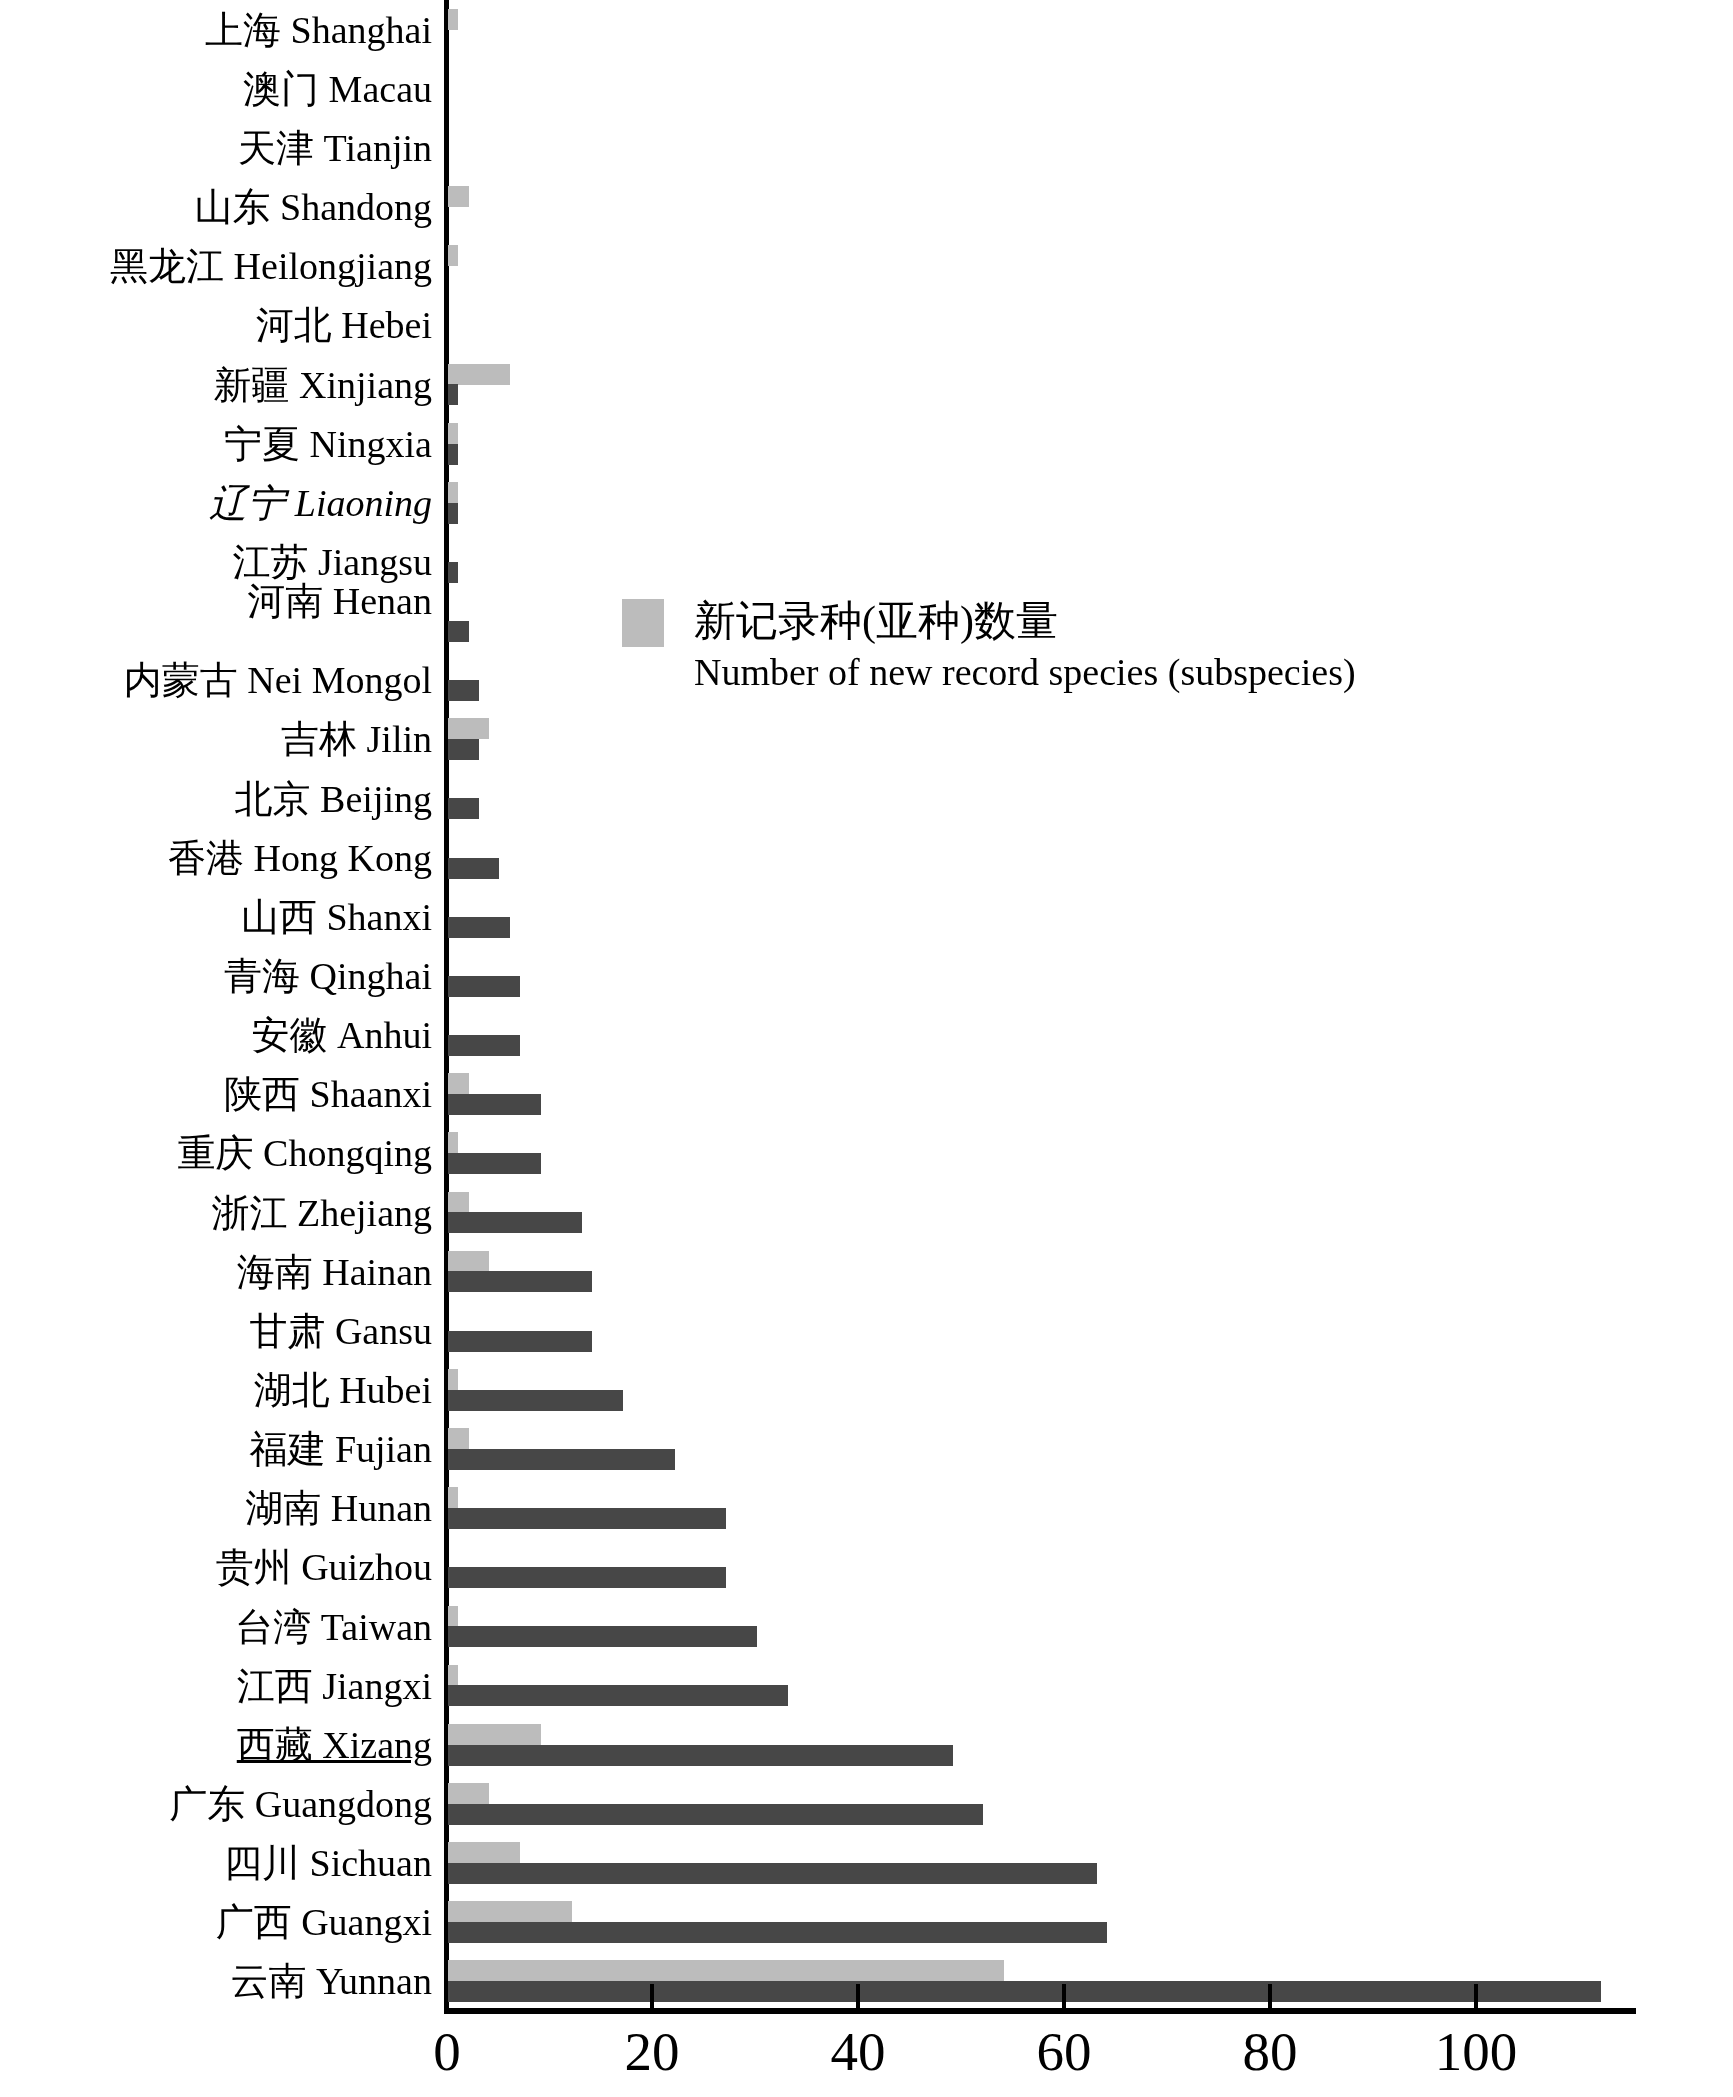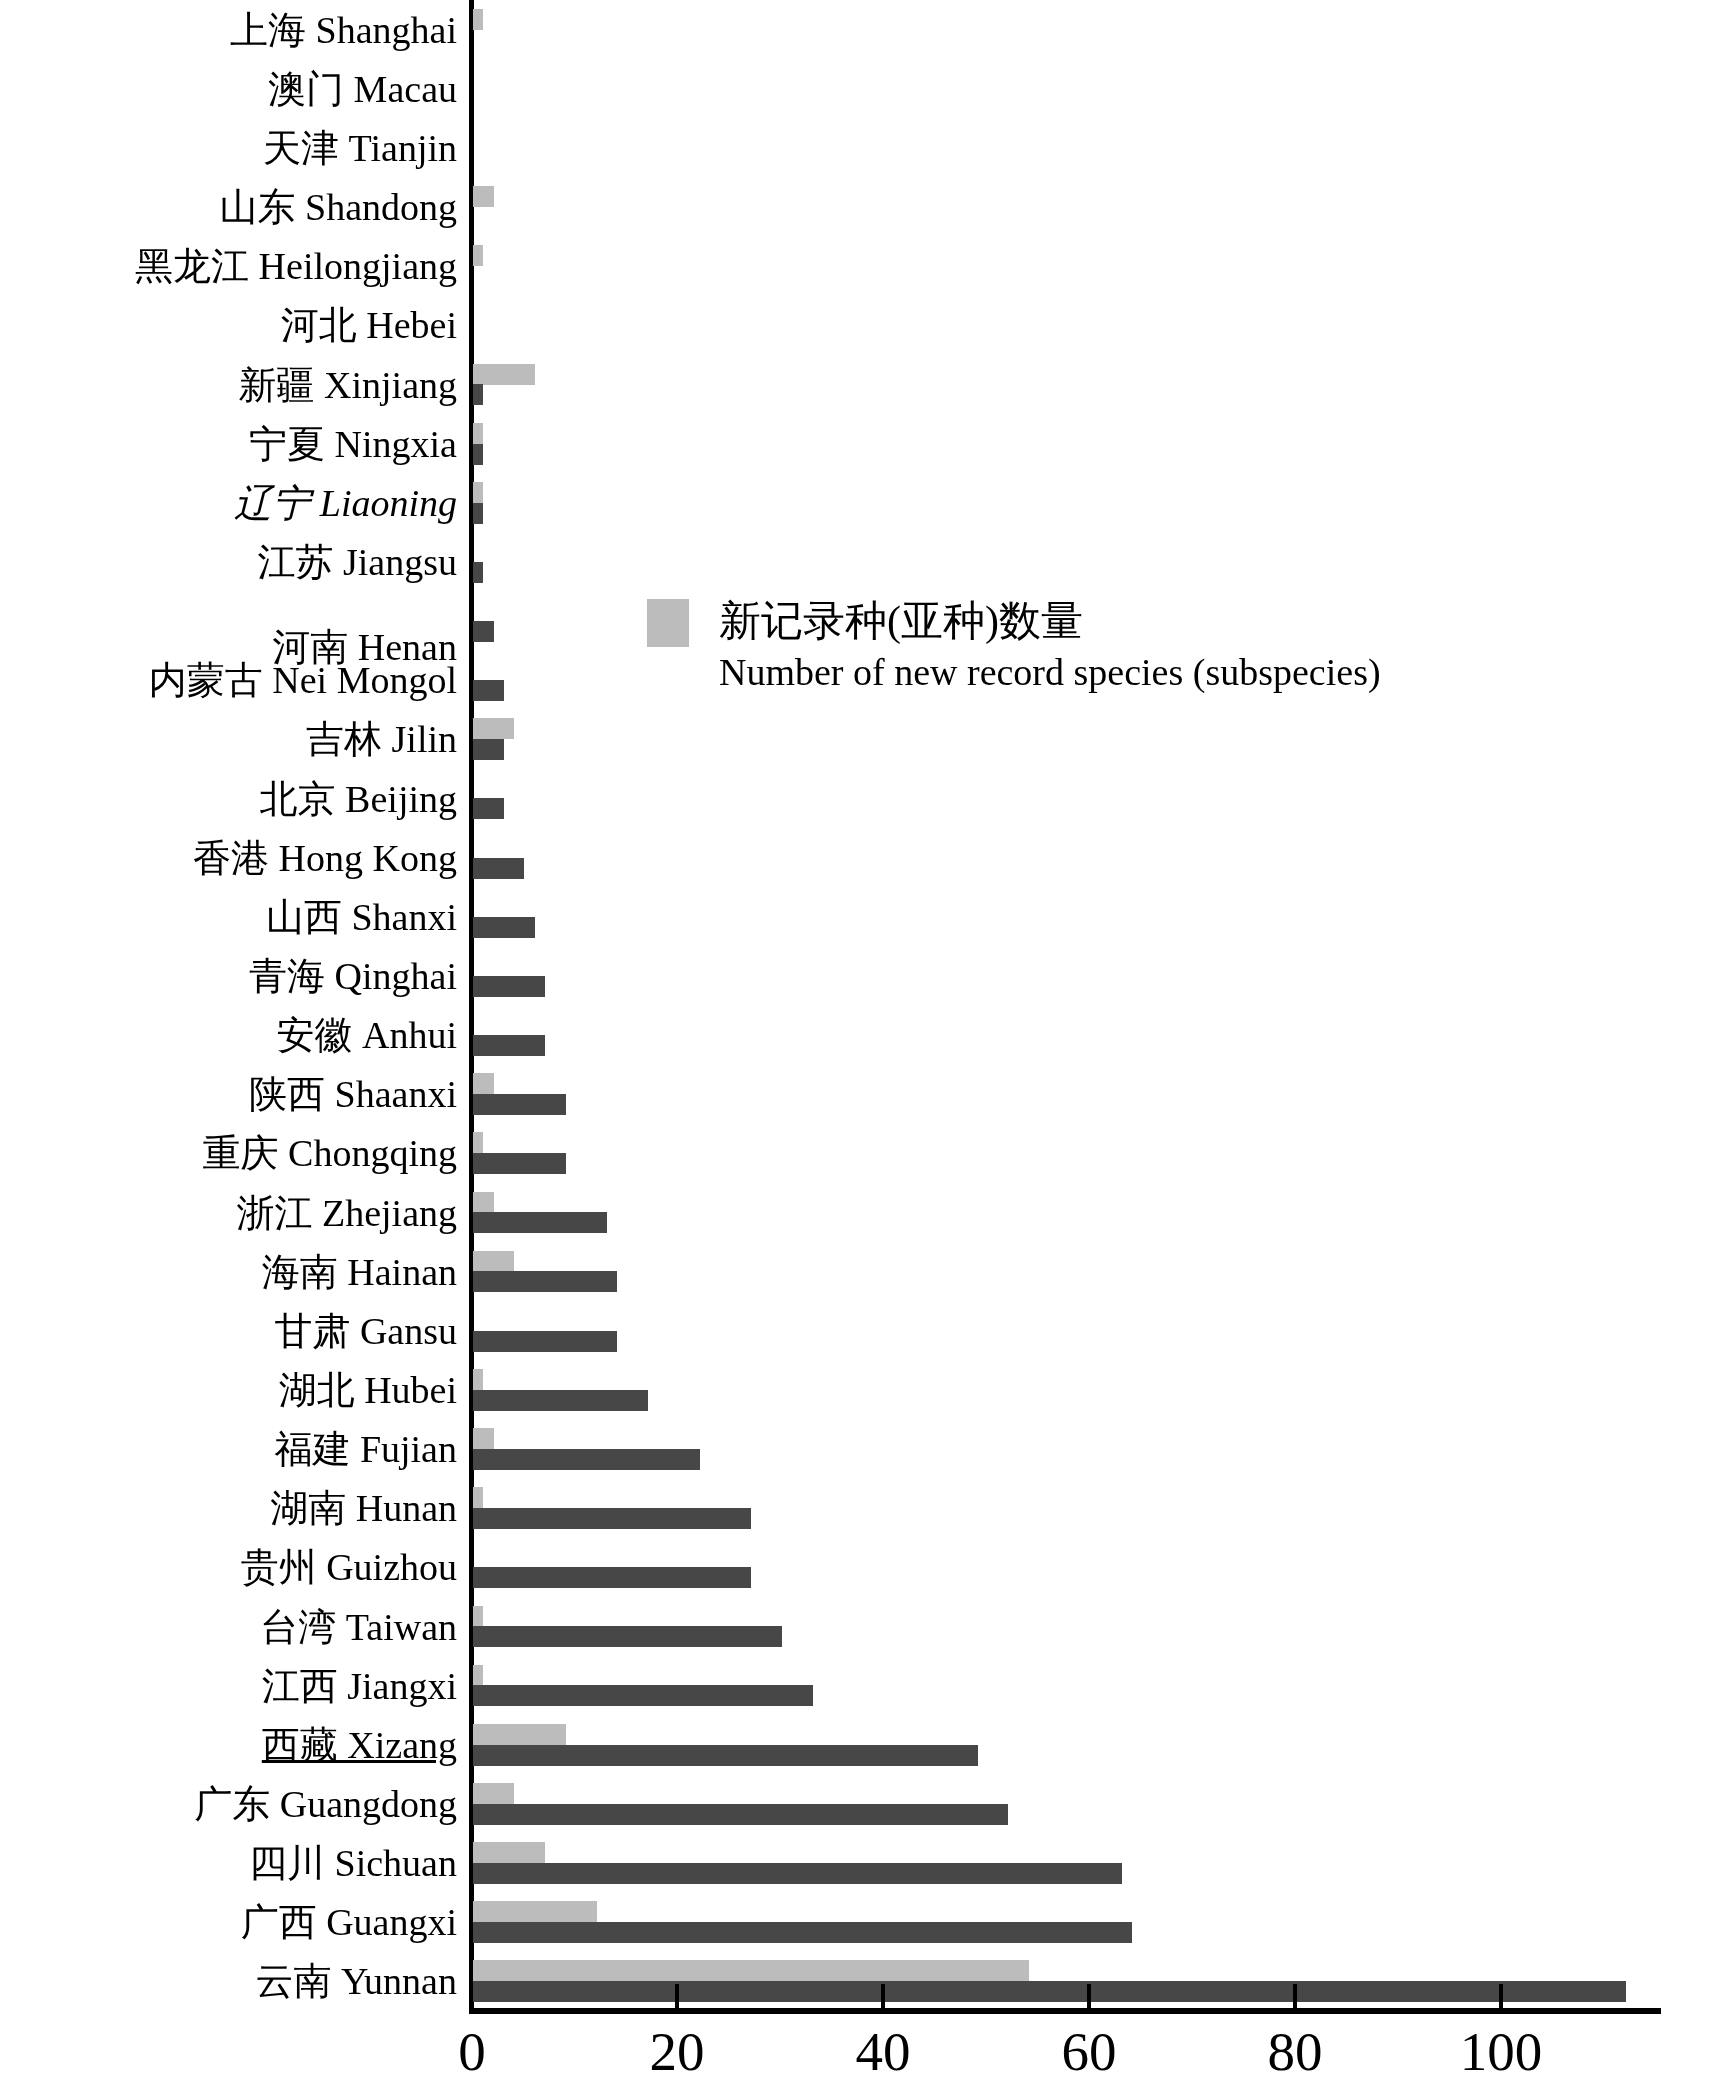--- a/index.html
+++ b/index.html
@@ -3,21 +3,20 @@
 <meta charset="utf-8">
 <style>
   html, body { margin: 0; padding: 0; background: #fff; }
   #canvas {
     position: relative;
     width: 1636px;
     height: 2098px;
     background: #ffffff;
     font-family: "Liberation Serif", "DejaVu Serif", serif;
     overflow: hidden;
-    margin-left: 25px;
   }
   .cat-label {
     position: absolute;
     left: 0;
     width: 432px;
     text-align: right;
     font-size: 38px;
     color: #000;
     white-space: nowrap;
     line-height: 1;
@@ -91,21 +90,21 @@
       <div class="bar light" style="left: 448px; top: 364px; width: 62px;"></div>
       <div class="bar dark" style="left: 448px; top: 384px; width: 10.3px;"></div>
       <div class="cat-label" style="top: 425px;">宁夏 Ningxia</div>
       <div class="bar light" style="left: 448px; top: 423px; width: 10.3px;"></div>
       <div class="bar dark" style="left: 448px; top: 444px; width: 10.3px;"></div>
       <div class="cat-label" style="top: 484px; font-style: italic;">辽宁 Liaoning</div>
       <div class="bar light" style="left: 448px; top: 482px; width: 10.3px;"></div>
       <div class="bar dark" style="left: 448px; top: 503px; width: 10.3px;"></div>
       <div class="cat-label" style="top: 543px;">江苏 Jiangsu</div>
       <div class="bar dark" style="left: 448px; top: 562px; width: 10.3px;"></div>
-      <div class="cat-label" style="top: 628px;">河南 Henan</div>
+      <div class="cat-label" style="top: 582px;">河南 Henan</div>
       <div class="bar dark" style="left: 448px; top: 621px; width: 20.6px;"></div>
       <div class="cat-label" style="top: 661px;">内蒙古 Nei Mongol</div>
       <div class="bar dark" style="left: 448px; top: 680px; width: 31px;"></div>
       <div class="cat-label" style="top: 720px;">吉林 Jilin</div>
       <div class="bar light" style="left: 448px; top: 718px; width: 41px;"></div>
       <div class="bar dark" style="left: 448px; top: 739px; width: 31px;"></div>
       <div class="cat-label" style="top: 780px;">北京 Beijing</div>
       <div class="bar dark" style="left: 448px; top: 798px; width: 31px;"></div>
       <div class="cat-label" style="top: 839px;">香港 Hong Kong</div>
       <div class="bar dark" style="left: 448px; top: 858px; width: 51px;"></div>

